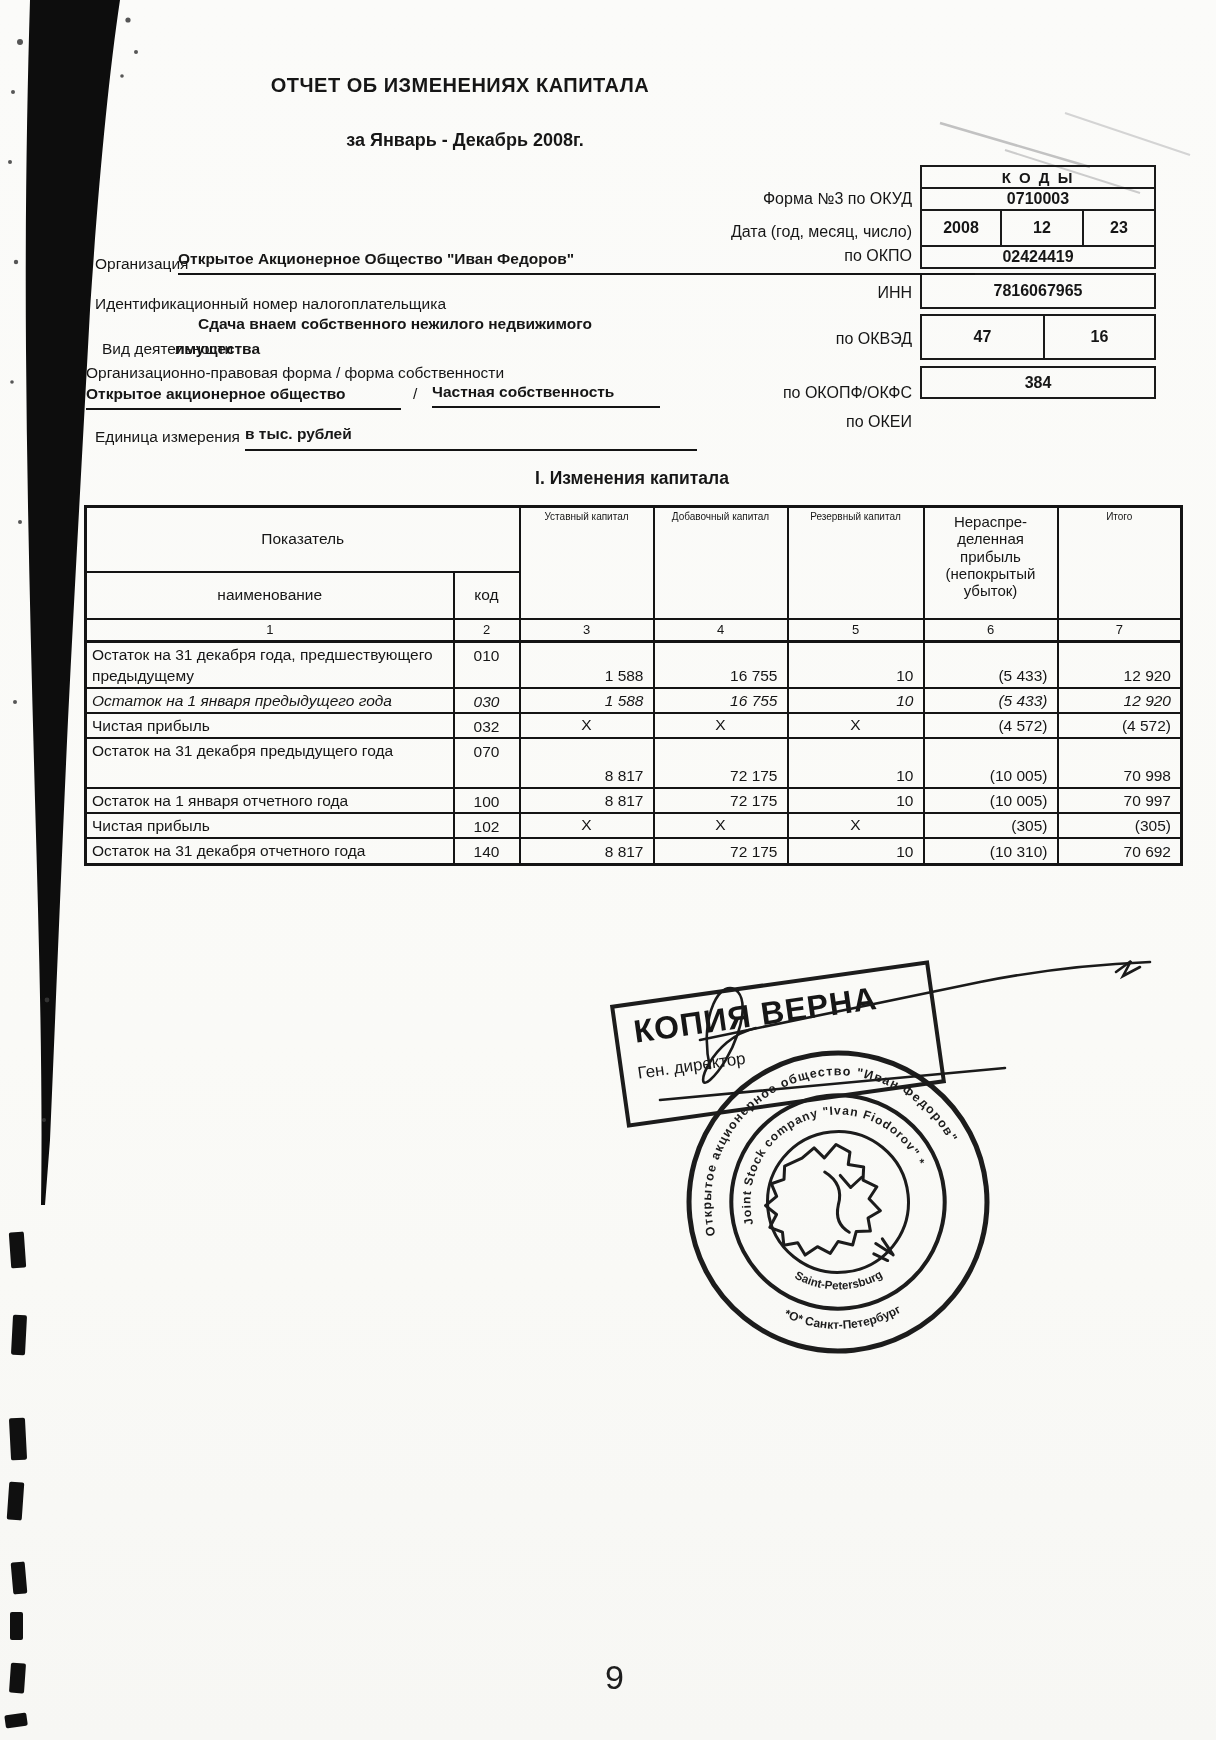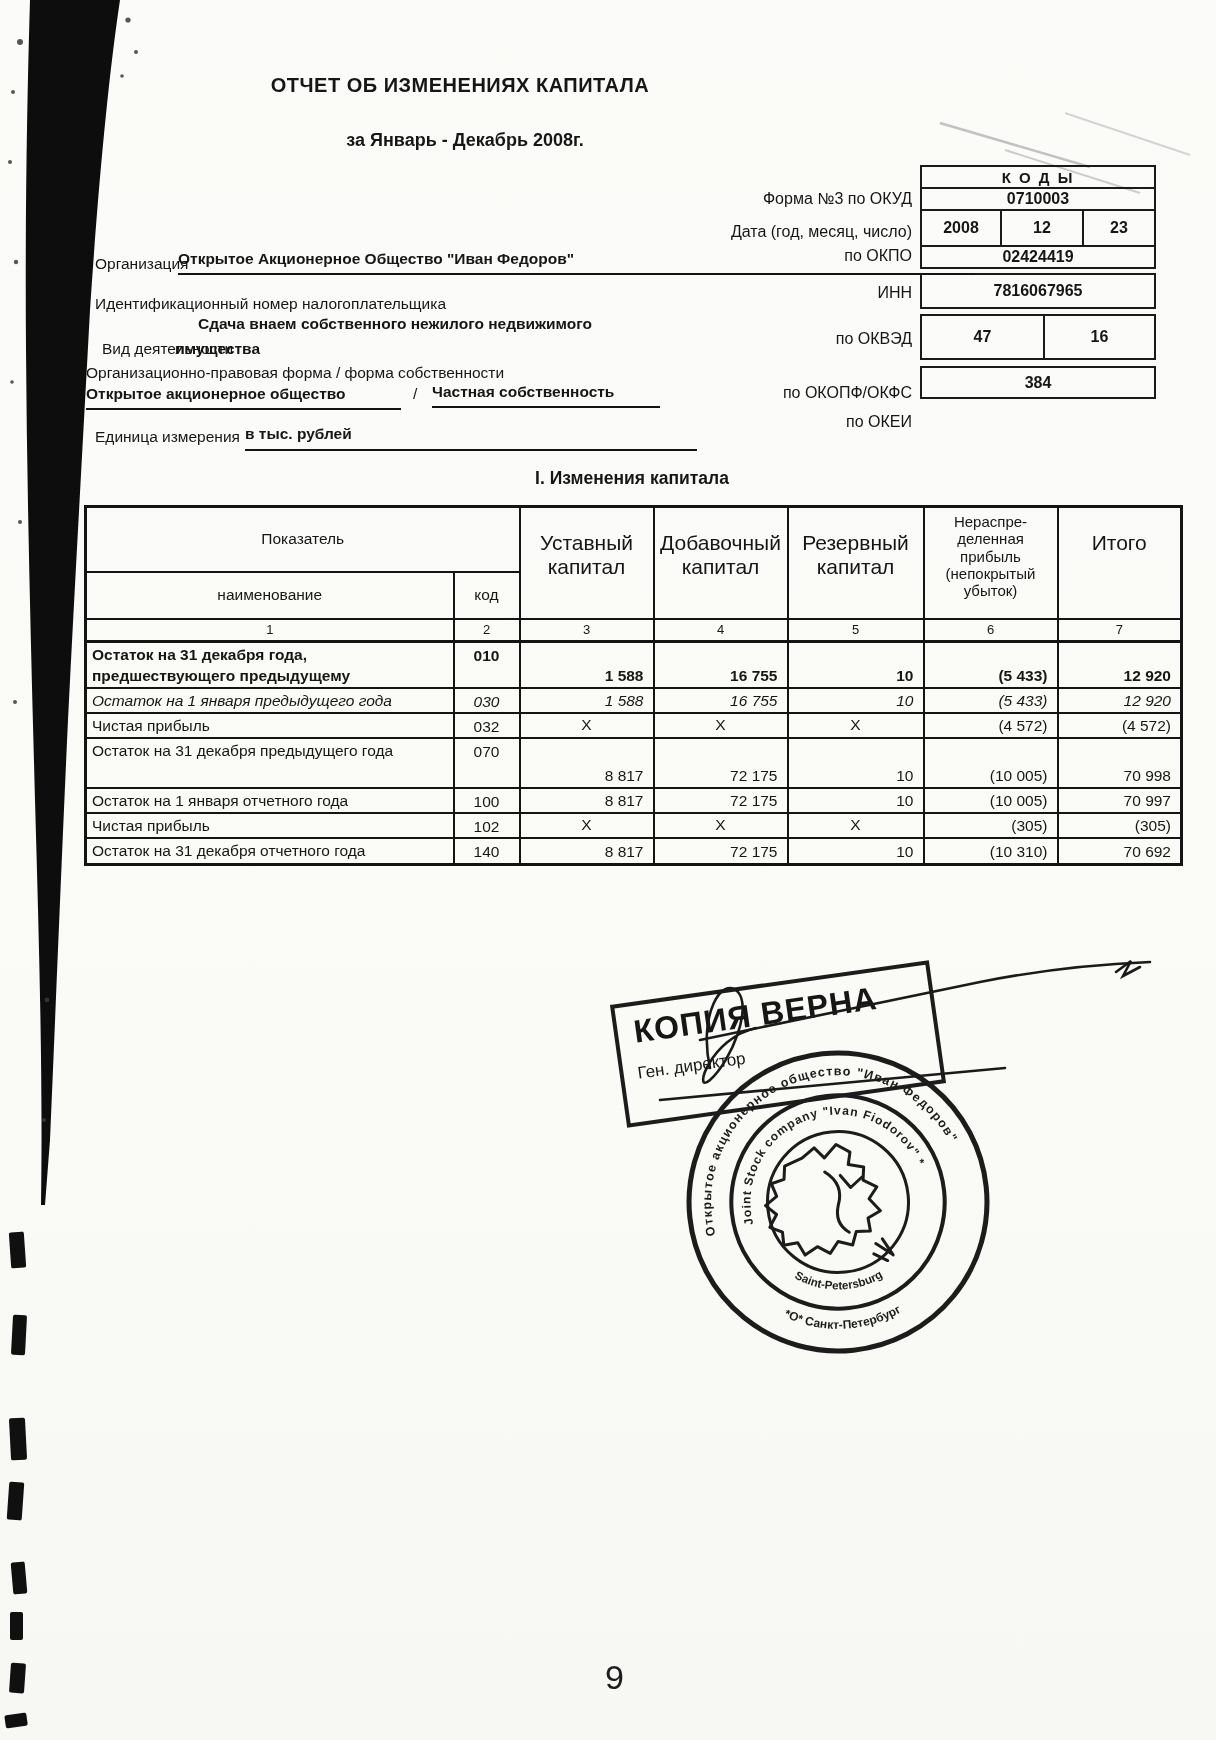--- a/index.html
+++ b/index.html
@@ -34,21 +34,21 @@
   .cb-sep{border-right:2px solid #1a1a1a;}
   .clabel{position:absolute; right:304px; white-space:nowrap; font-size:16px;}
   
   .olabel{font-size:15.5px;}
   .ovalue{font-size:15.5px; font-weight:bold;}
   .uline{border-bottom:2px solid #141414;}
   
   table.cap{position:absolute; left:84px; top:505px; border-collapse:collapse;
     table-layout:fixed; width:1096px; border:3px solid #141414;}
   table.cap td{border:2px solid #141414; box-sizing:border-box; overflow:hidden;}
-  td.hc{text-align:center; vertical-align:top; font-size:21px; padding-top:23px; line-height:1.15;}
+  td.hc{text-align:center; vertical-align:top; font-size:10px; padding-top:3px; line-height:1.15;}
   td.hc6{font-size:15px; padding-top:5px;}
   td.pok{text-align:center; vertical-align:middle; font-size:15.5px;}
   td.naim{text-align:center; vertical-align:middle; font-size:15.5px;}
   td.idx{text-align:center; font-size:13px; padding:1px 0 2px 0; border-bottom-width:3px !important;}
   td.rname{font-size:15.5px; vertical-align:top; padding:2px 4px 0 5px; line-height:1.35;}
   td.rcode{text-align:center; vertical-align:top; font-size:15.5px; padding-top:4px;}
   td.rval{text-align:right; vertical-align:bottom; font-size:15.5px; padding:0 9px 2px 0;}
   td.rx{text-align:center; vertical-align:middle; font-size:15.5px;}
   
   .copy-stamp{left:617px; top:982px; width:322px; height:124px;
@@ -169,21 +169,21 @@
     </tr>
     <tr style="height:23px;">
       <td class="idx">1</td>
       <td class="idx">2</td>
       <td class="idx">3</td>
       <td class="idx">4</td>
       <td class="idx">5</td>
       <td class="idx">6</td>
       <td class="idx">7</td>
     </tr>
-    <tr style="height:45px;font-weight:bold;">
+    <tr style="height:45px;">
       <td class="rname">Остаток на 31 декабря года, предшествующего предыдущему</td>
       <td class="rcode">010</td>
       <td class="rval">1 588</td>
       <td class="rval">16 755</td>
       <td class="rval">10</td>
       <td class="rval">(5 433)</td>
       <td class="rval">12 920</td>
     </tr>
     <tr style="height:15px;font-style:italic;">
       <td class="rname">Остаток на 1 января предыдущего года</td>

